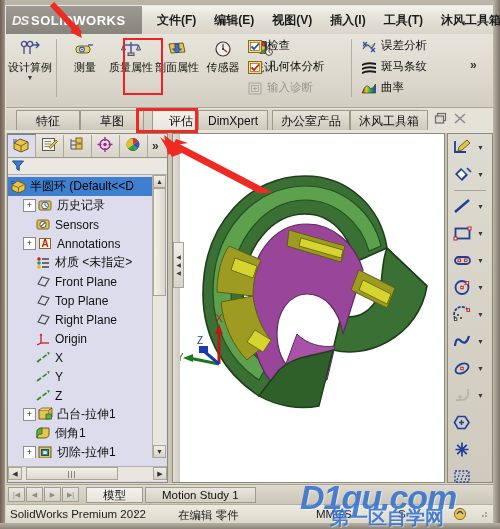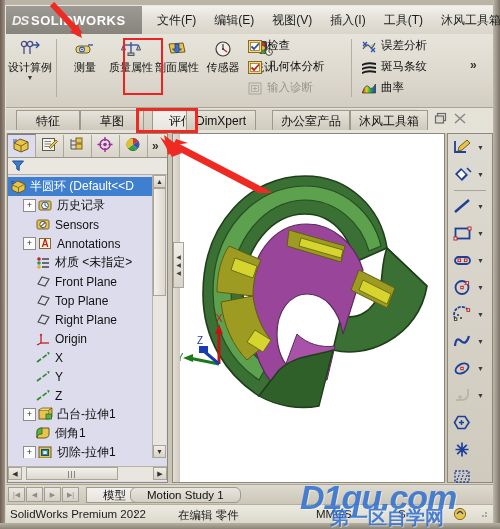--- a/index.html
+++ b/index.html
@@ -26,21 +26,21 @@
      background:linear-gradient(180deg,#f3f1ec 0%,#e3e0d7 48%,#d9d5ca 100%);
      border-bottom:1px solid #b2ada0;}
   .logo{position:absolute;left:0;top:0;width:136px;height:28px;
      background:linear-gradient(180deg,#9c9a93 0%,#86847d 100%);
      display:flex;align-items:center;padding-left:6px;box-sizing:border-box;}
   .logo-ds{font-family:"Liberation Sans",sans-serif;font-size:13px;font-weight:bold;
      font-style:italic;color:#efefef;letter-spacing:-1px;}
   .logo-sw{font-family:"Liberation Sans",sans-serif;font-size:13px;font-weight:bold;
      color:#ffffff;letter-spacing:.5px;margin-left:3px;}
   .menu-items{position:absolute;left:142px;top:0;height:28px;display:flex;align-items:center;}
-  .menu-item{font-size:12px;color:#1d1d1d;padding:3px 9px;cursor:default;white-space:nowrap;}
+  .menu-item{font-size:12px;color:#1d1d1d;padding:3px 9px;cursor:default;white-space:nowrap;font-weight:bold;}
 
   
   .ribbon{position:absolute;left:6px;top:34px;width:487px;height:74px;
      background:linear-gradient(180deg,#e7e4db 0%,#dcd8cd 60%,#d2cec2 100%);
      border-bottom:1px solid #a9a497;box-sizing:border-box;}
   .rib-grp{position:absolute;top:0;height:74px;display:flex;align-items:flex-start;}
   .sep{position:absolute;top:5px;width:1px;height:58px;background:#b4afa2;}
   .cmd{width:46px;display:flex;flex-direction:column;align-items:center;
      padding-top:4px;cursor:default;}
   .cmd .glyph{width:24px;height:22px;display:flex;align-items:center;justify-content:center;}
@@ -86,21 +86,21 @@
      padding-left:3px;box-sizing:border-box;}
   .tree{position:absolute;left:0;top:41px;width:146px;height:283px;overflow:hidden;
      background:#dcdcec;padding-top:2px;box-sizing:border-box;}
   .trow{display:flex;align-items:center;height:19px;padding-left:2px;white-space:nowrap;cursor:default;}
   .trow .expander{width:11px;height:11px;margin-right:1px;font-size:9px;line-height:9px;
      display:flex;align-items:center;justify-content:center;color:#333;}
   .trow .expander.box{border:1px solid #8d8d8d;background:#fbfbfb;}
   .trow .tic{width:17px;height:16px;margin-right:3px;display:flex;align-items:center;justify-content:center;}
   .trow .tlbl{font-size:12px;color:#111;}
   .trow.sel{background:#3f7fd0;}
-  .trow.sel .tlbl{color:#ffffff;}
+  .trow.sel .tlbl{color:#000000;}
   .indent{width:13px;height:19px;display:inline-block;}
 
   
   .vsb{position:absolute;right:1px;top:41px;width:13px;height:283px;
      background:#e8e6de;border-left:1px solid #b7b2a5;}
   .vsb .arw{width:13px;height:13px;background:linear-gradient(180deg,#f0eee7,#d6d2c7);
      border:1px solid #a9a497;box-sizing:border-box;display:flex;align-items:center;justify-content:center;font-size:7px;color:#333;}
   .vsb .thumb{position:absolute;left:0;top:13px;width:13px;height:108px;
      background:linear-gradient(90deg,#f3f1ea,#dcd8cd);border:1px solid #a9a497;box-sizing:border-box;}
   .hsb{position:absolute;left:0;bottom:1px;width:159px;height:14px;
@@ -346,21 +346,21 @@
     </div>
     <div style="position:absolute;left:464px;top:24px;font-size:12px;color:#333;font-weight:bold;">»</div>
 
     <div class="redbox" style="left:117px;top:4px;width:40px;height:57px;border-width:2.5px;"></div>
   </div>
 
   <div class="tabstrip">
     <div class="tab" style="left:10px;width:64px;">特征</div>
     <div class="tab" style="left:74px;width:64px;">草图</div>
     <div class="tab active" style="left:138px;width:58px;margin-left:8px;">评估</div>
-    <div class="tab" style="left:180px;width:70px;">DimXpert</div>
+    <div class="tab" style="left:192px;width:70px;">DimXpert</div>
     <div class="tab" style="left:266px;width:78px;">办公室产品</div>
     <div class="tab" style="left:344px;width:78px;">沐风工具箱</div>
     <div class="tabbtns" style="left:428px;">
       <span>
         <svg width="14" height="13" viewBox="0 0 14 13">
           <rect x="3.5" y="1.5" width="8" height="7" fill="none" stroke="#6a6a6a" stroke-width="1.2"></rect>
           <rect x="1.5" y="4" width="8" height="7" fill="#dedacf" stroke="#6a6a6a" stroke-width="1.2"></rect>
         </svg>
       </span>
       <span>
@@ -859,21 +859,21 @@
   </div>
 
   <div class="botrow">
     <div class="navbtns">
       <div class="navb">|◀</div>
       <div class="navb">◀</div>
       <div class="navb">▶</div>
       <div class="navb">▶|</div>
     </div>
     <div class="btab active" style="left:80px;">模型</div>
-    <div class="btab" style="left:124px;border-radius:6px;">Motion Study 1</div>
+    <div class="btab" style="left:139px;">Motion Study 1</div>
   </div>
 
   <div class="statusbar">
     <span class="st-text" style="left:4px;">SolidWorks Premium 2022</span>
     <span class="st-text" style="left:128px;">:</span>
     <span class="st-text" style="left:172px;">在编辑 零件</span>
     <span class="st-text" style="left:310px;">MMGS</span>
     <span class="st-text" style="left:392px;">S</span>
     <span style="position:absolute;right:26px;top:2px;">
       <svg width="14" height="14" viewBox="0 0 14 14">

